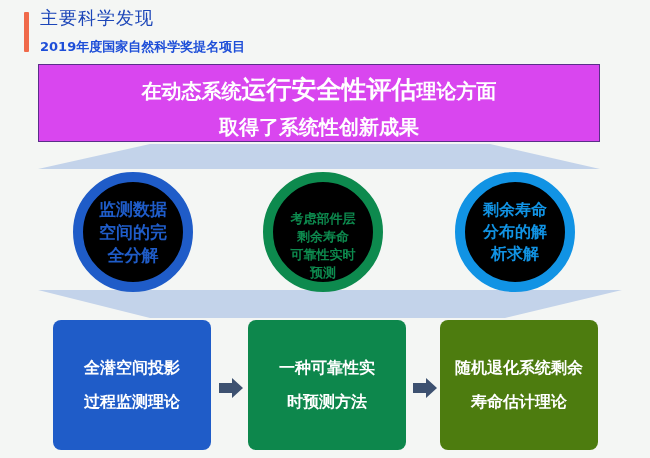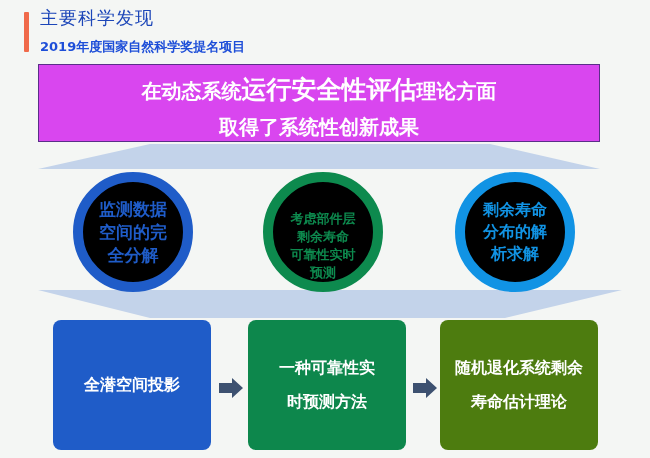--- a/index.html
+++ b/index.html
@@ -77,20 +77,21 @@
 <div class="circle c3">
   <div>
     <span>剩余寿命</span>
     <span>分布的解</span>
     <span>析求解</span>
   </div>
 </div>
 
 <div class="box b1">
   <span>全潜空间投影</span>
+  <span>过程监测理论</span>
 </div>
 <svg class="arrow" style="left:219px" width="24" height="20">
   <polygon points="0,5 13,5 13,0 24,10 13,20 13,15 0,15" fill="#3d5170"></polygon>
 </svg>
 <div class="box b2">
   <span>一种可靠性实</span>
   <span>时预测方法</span>
 </div>
 <svg class="arrow" style="left:413px" width="24" height="20">
   <polygon points="0,5 13,5 13,0 24,10 13,20 13,15 0,15" fill="#3d5170"></polygon>

